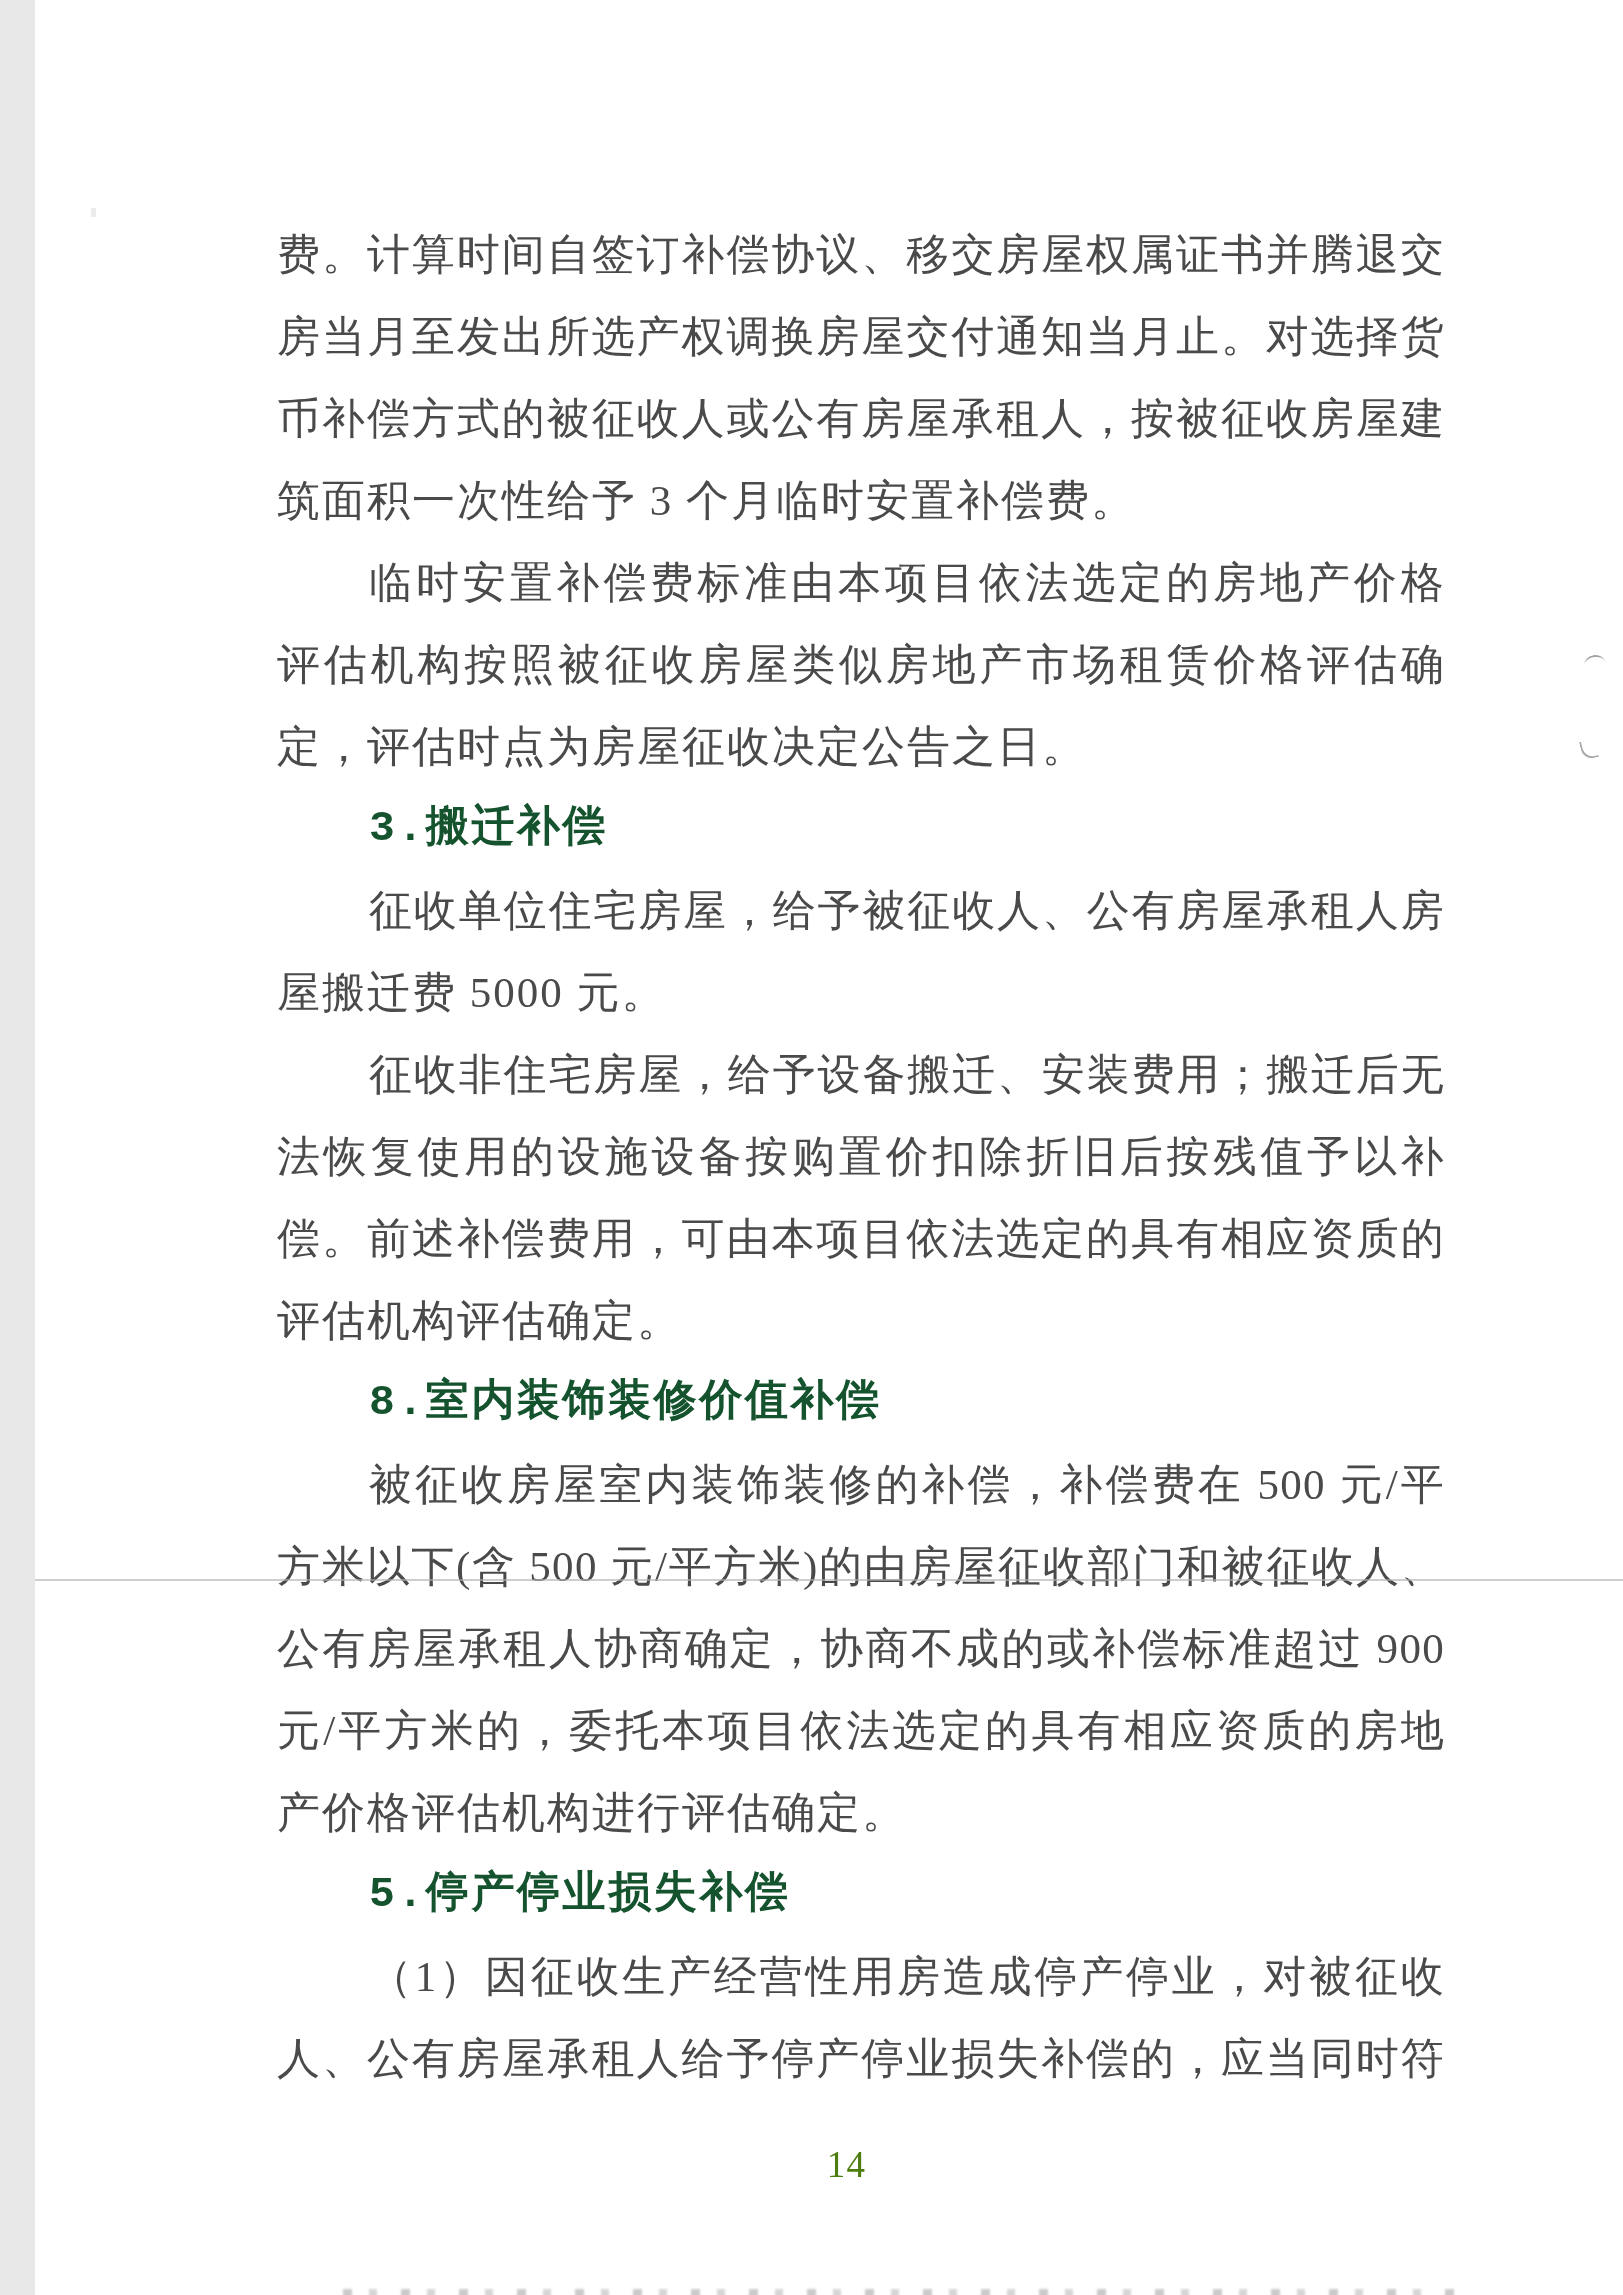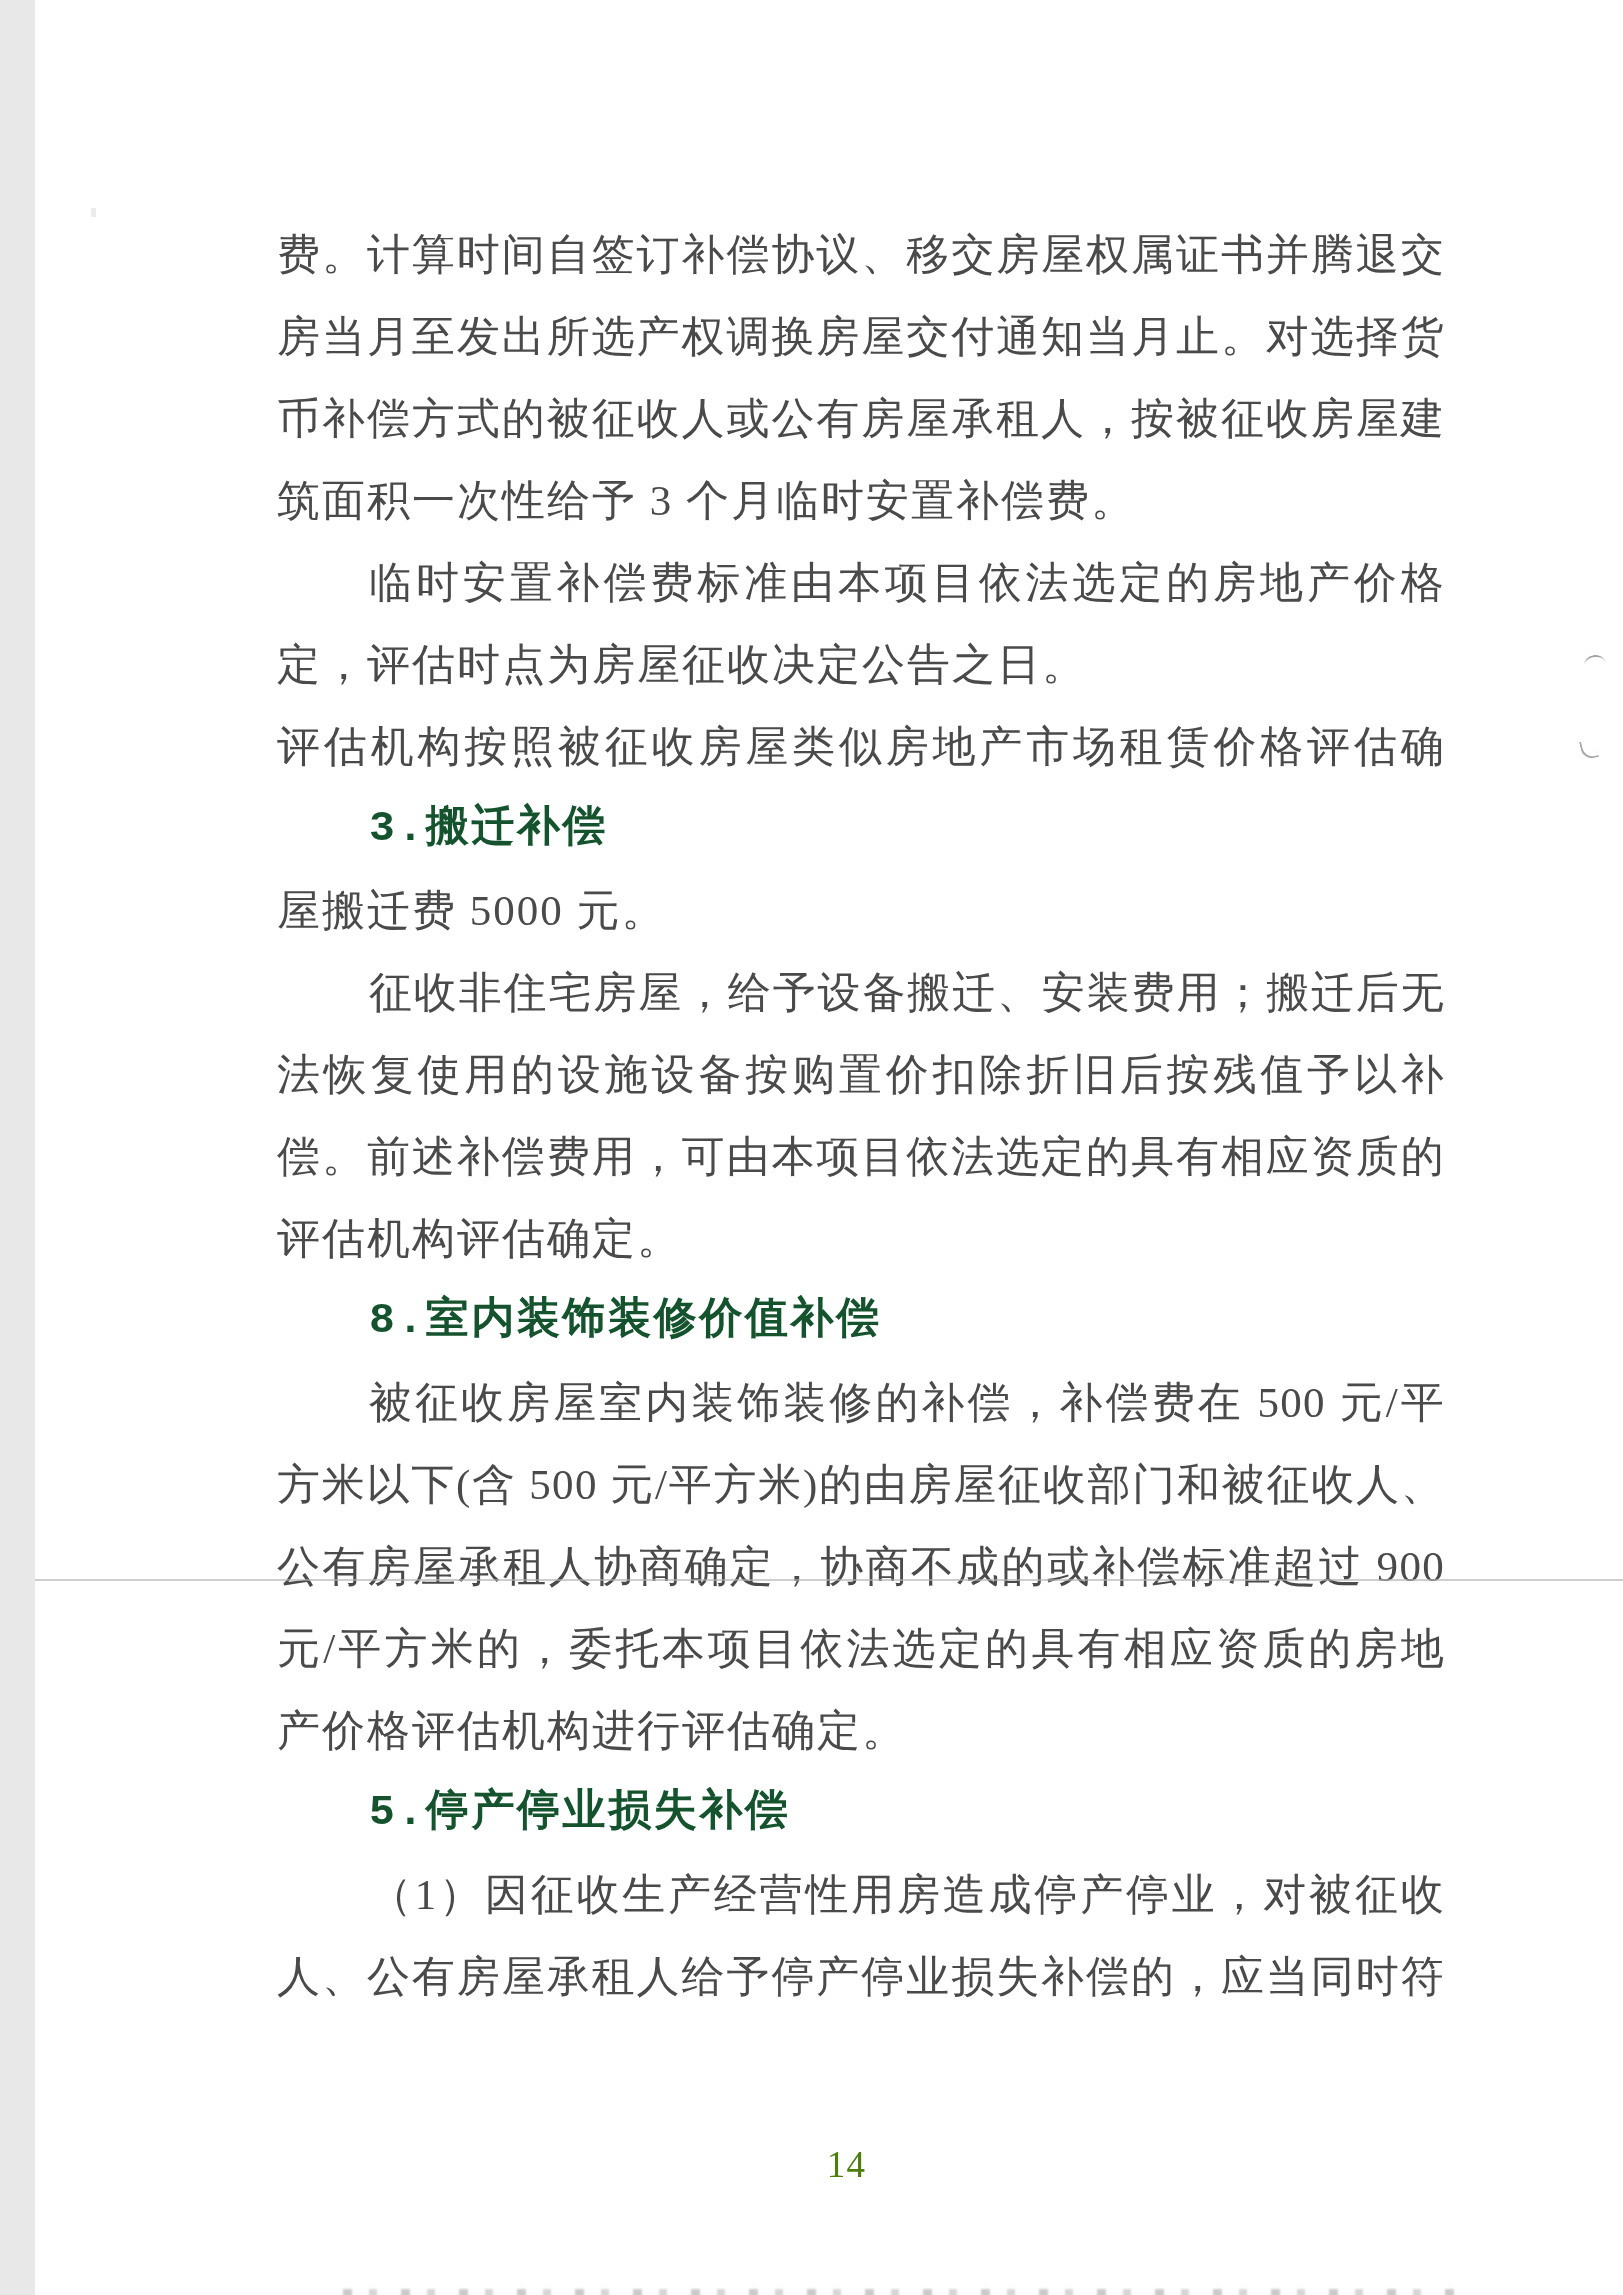--- a/index.html
+++ b/index.html
@@ -120,23 +120,24 @@
 <body>
 
 <div class="page">
 
   <div class="content">
     <div class="line full">费。计算时间自签订补偿协议、移交房屋权属证书并腾退交</div>
     <div class="line full">房当月至发出所选产权调换房屋交付通知当月止。对选择货</div>
     <div class="line full">币补偿方式的被征收人或公有房屋承租人，按被征收房屋建</div>
     <div class="line">筑面积一次性给予 3 个月临时安置补偿费。</div>
     <div class="line full indent">临时安置补偿费标准由本项目依法选定的房地产价格</div>
+    <div class="line full">评估机构按照被征收房屋类似房地产市场租赁价格评估确</div>
     <div class="line">定，评估时点为房屋征收决定公告之日。</div>
-    <div class="line full">评估机构按照被征收房屋类似房地产市场租赁价格评估确</div>
     <div class="line heading">3.搬迁补偿</div>
+    <div class="line full indent">征收单位住宅房屋，给予被征收人、公有房屋承租人房</div>
     <div class="line">屋搬迁费 5000 元。</div>
     <div class="line full indent">征收非住宅房屋，给予设备搬迁、安装费用；搬迁后无</div>
     <div class="line full">法恢复使用的设施设备按购置价扣除折旧后按残值予以补</div>
     <div class="line full">偿。前述补偿费用，可由本项目依法选定的具有相应资质的</div>
     <div class="line">评估机构评估确定。</div>
     <div class="line heading">8.室内装饰装修价值补偿</div>
     <div class="line full indent">被征收房屋室内装饰装修的补偿，补偿费在 500 元/平</div>
     <div class="line full">方米以下(含 500 元/平方米)的由房屋征收部门和被征收人、</div>
     <div class="line full">公有房屋承租人协商确定，协商不成的或补偿标准超过 900</div>
     <div class="line full">元/平方米的，委托本项目依法选定的具有相应资质的房地</div>

